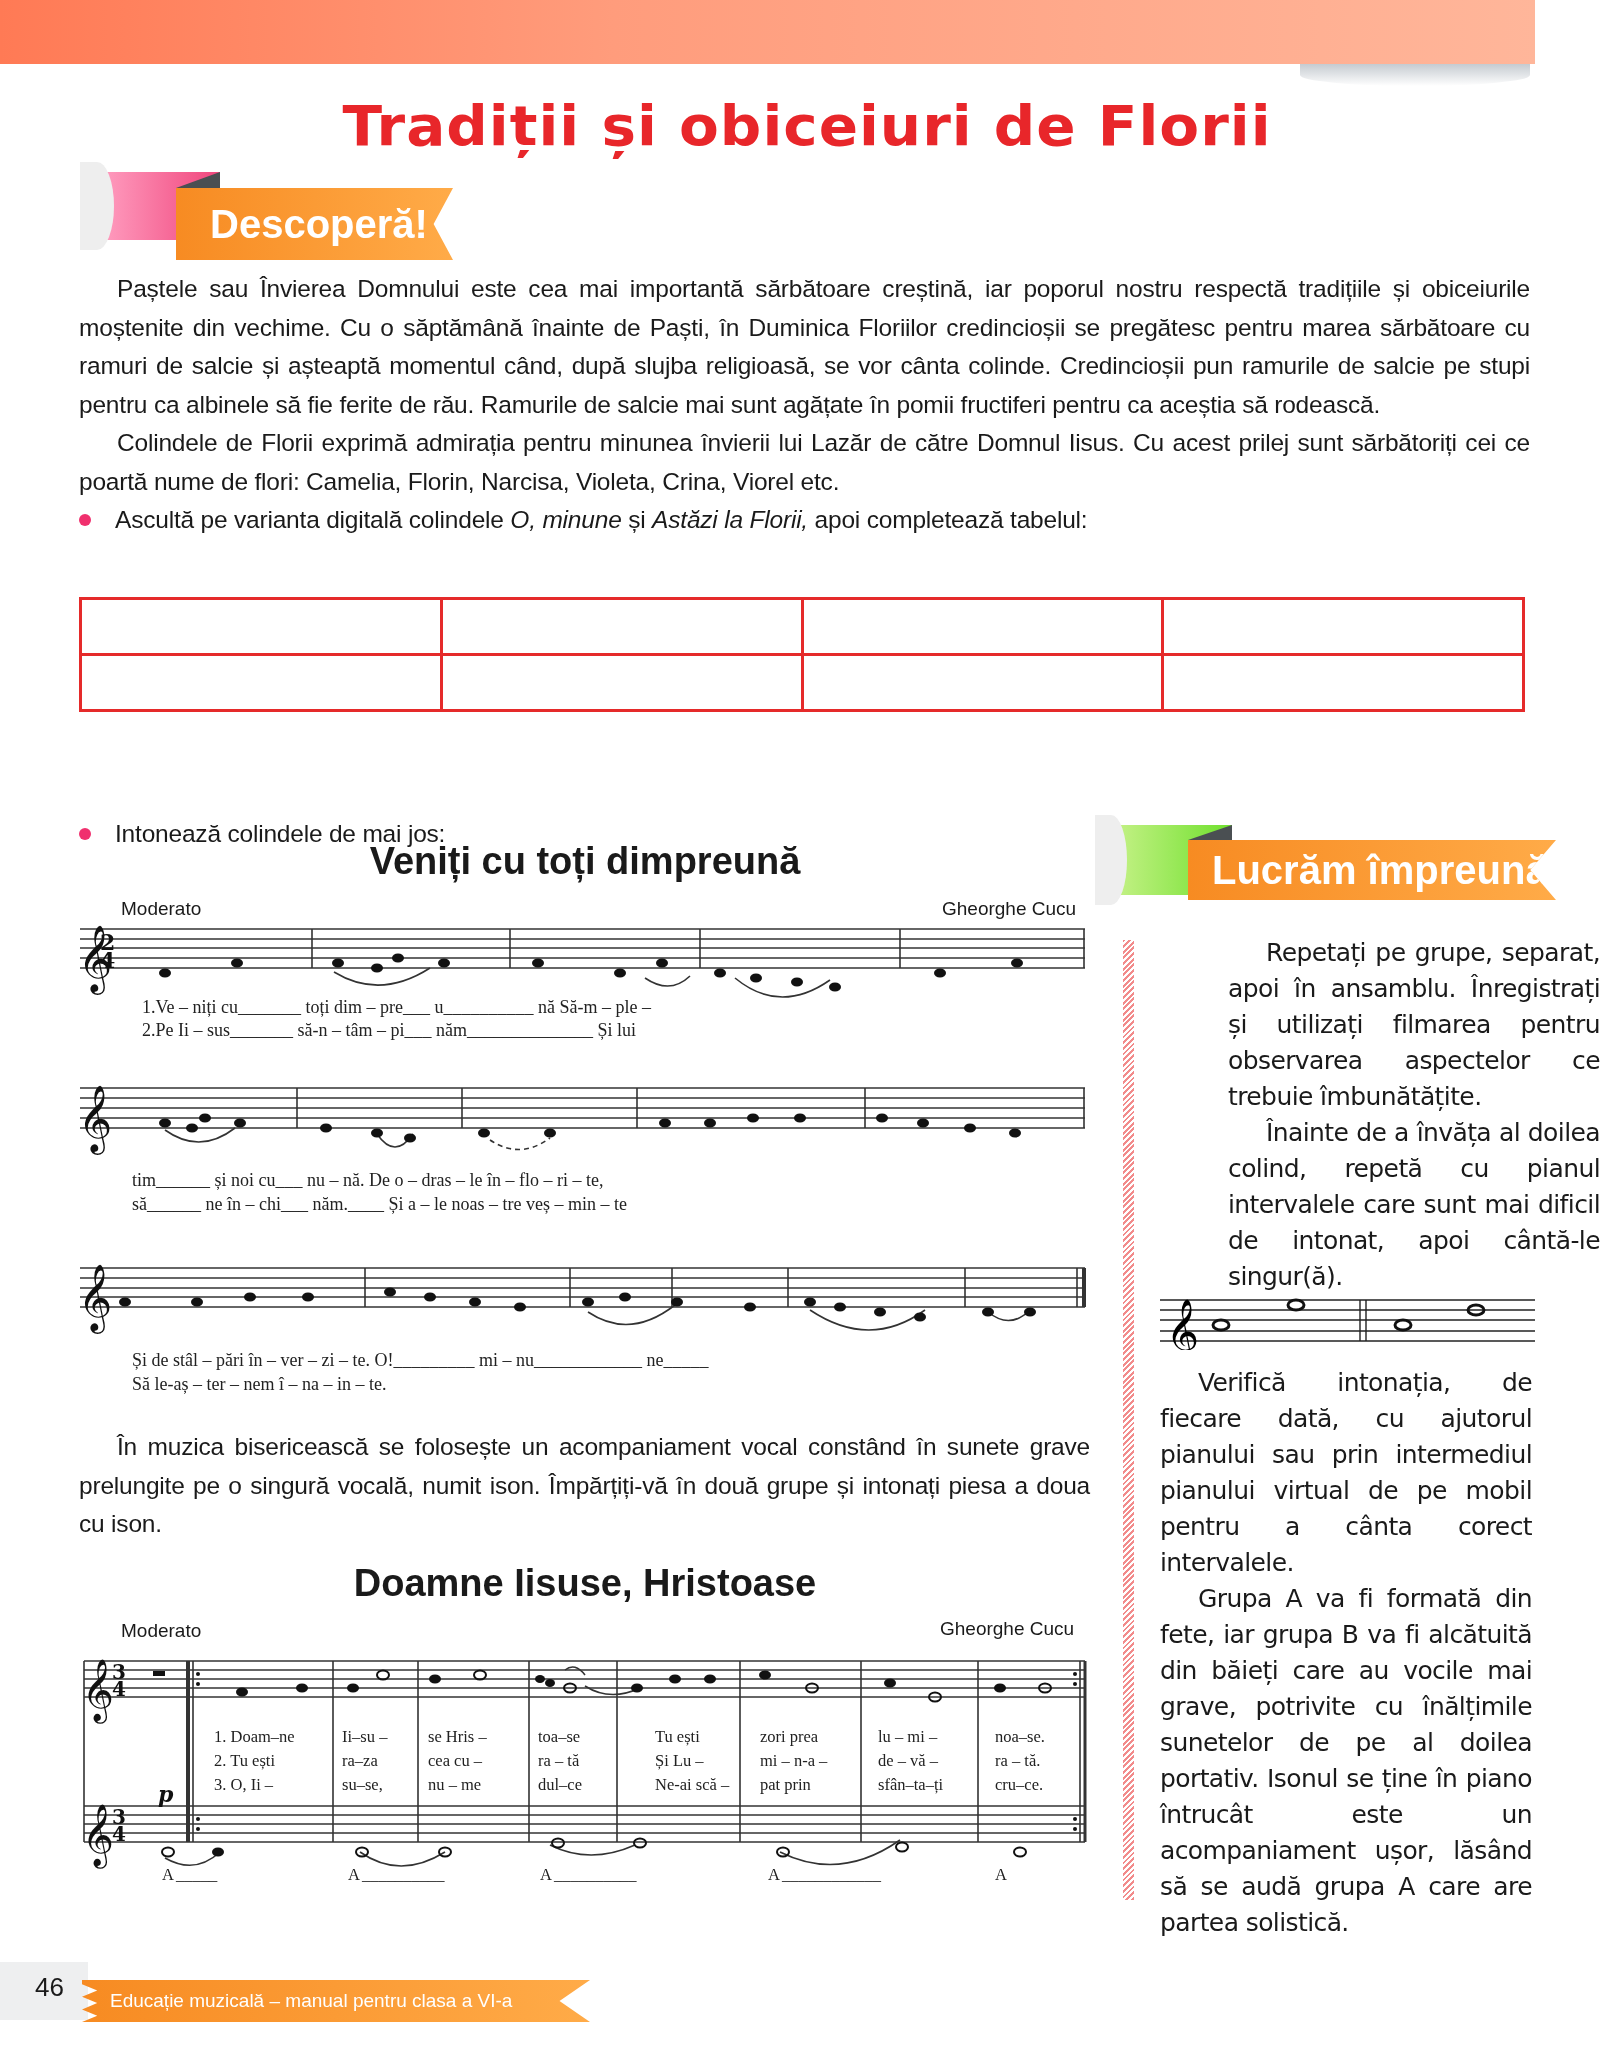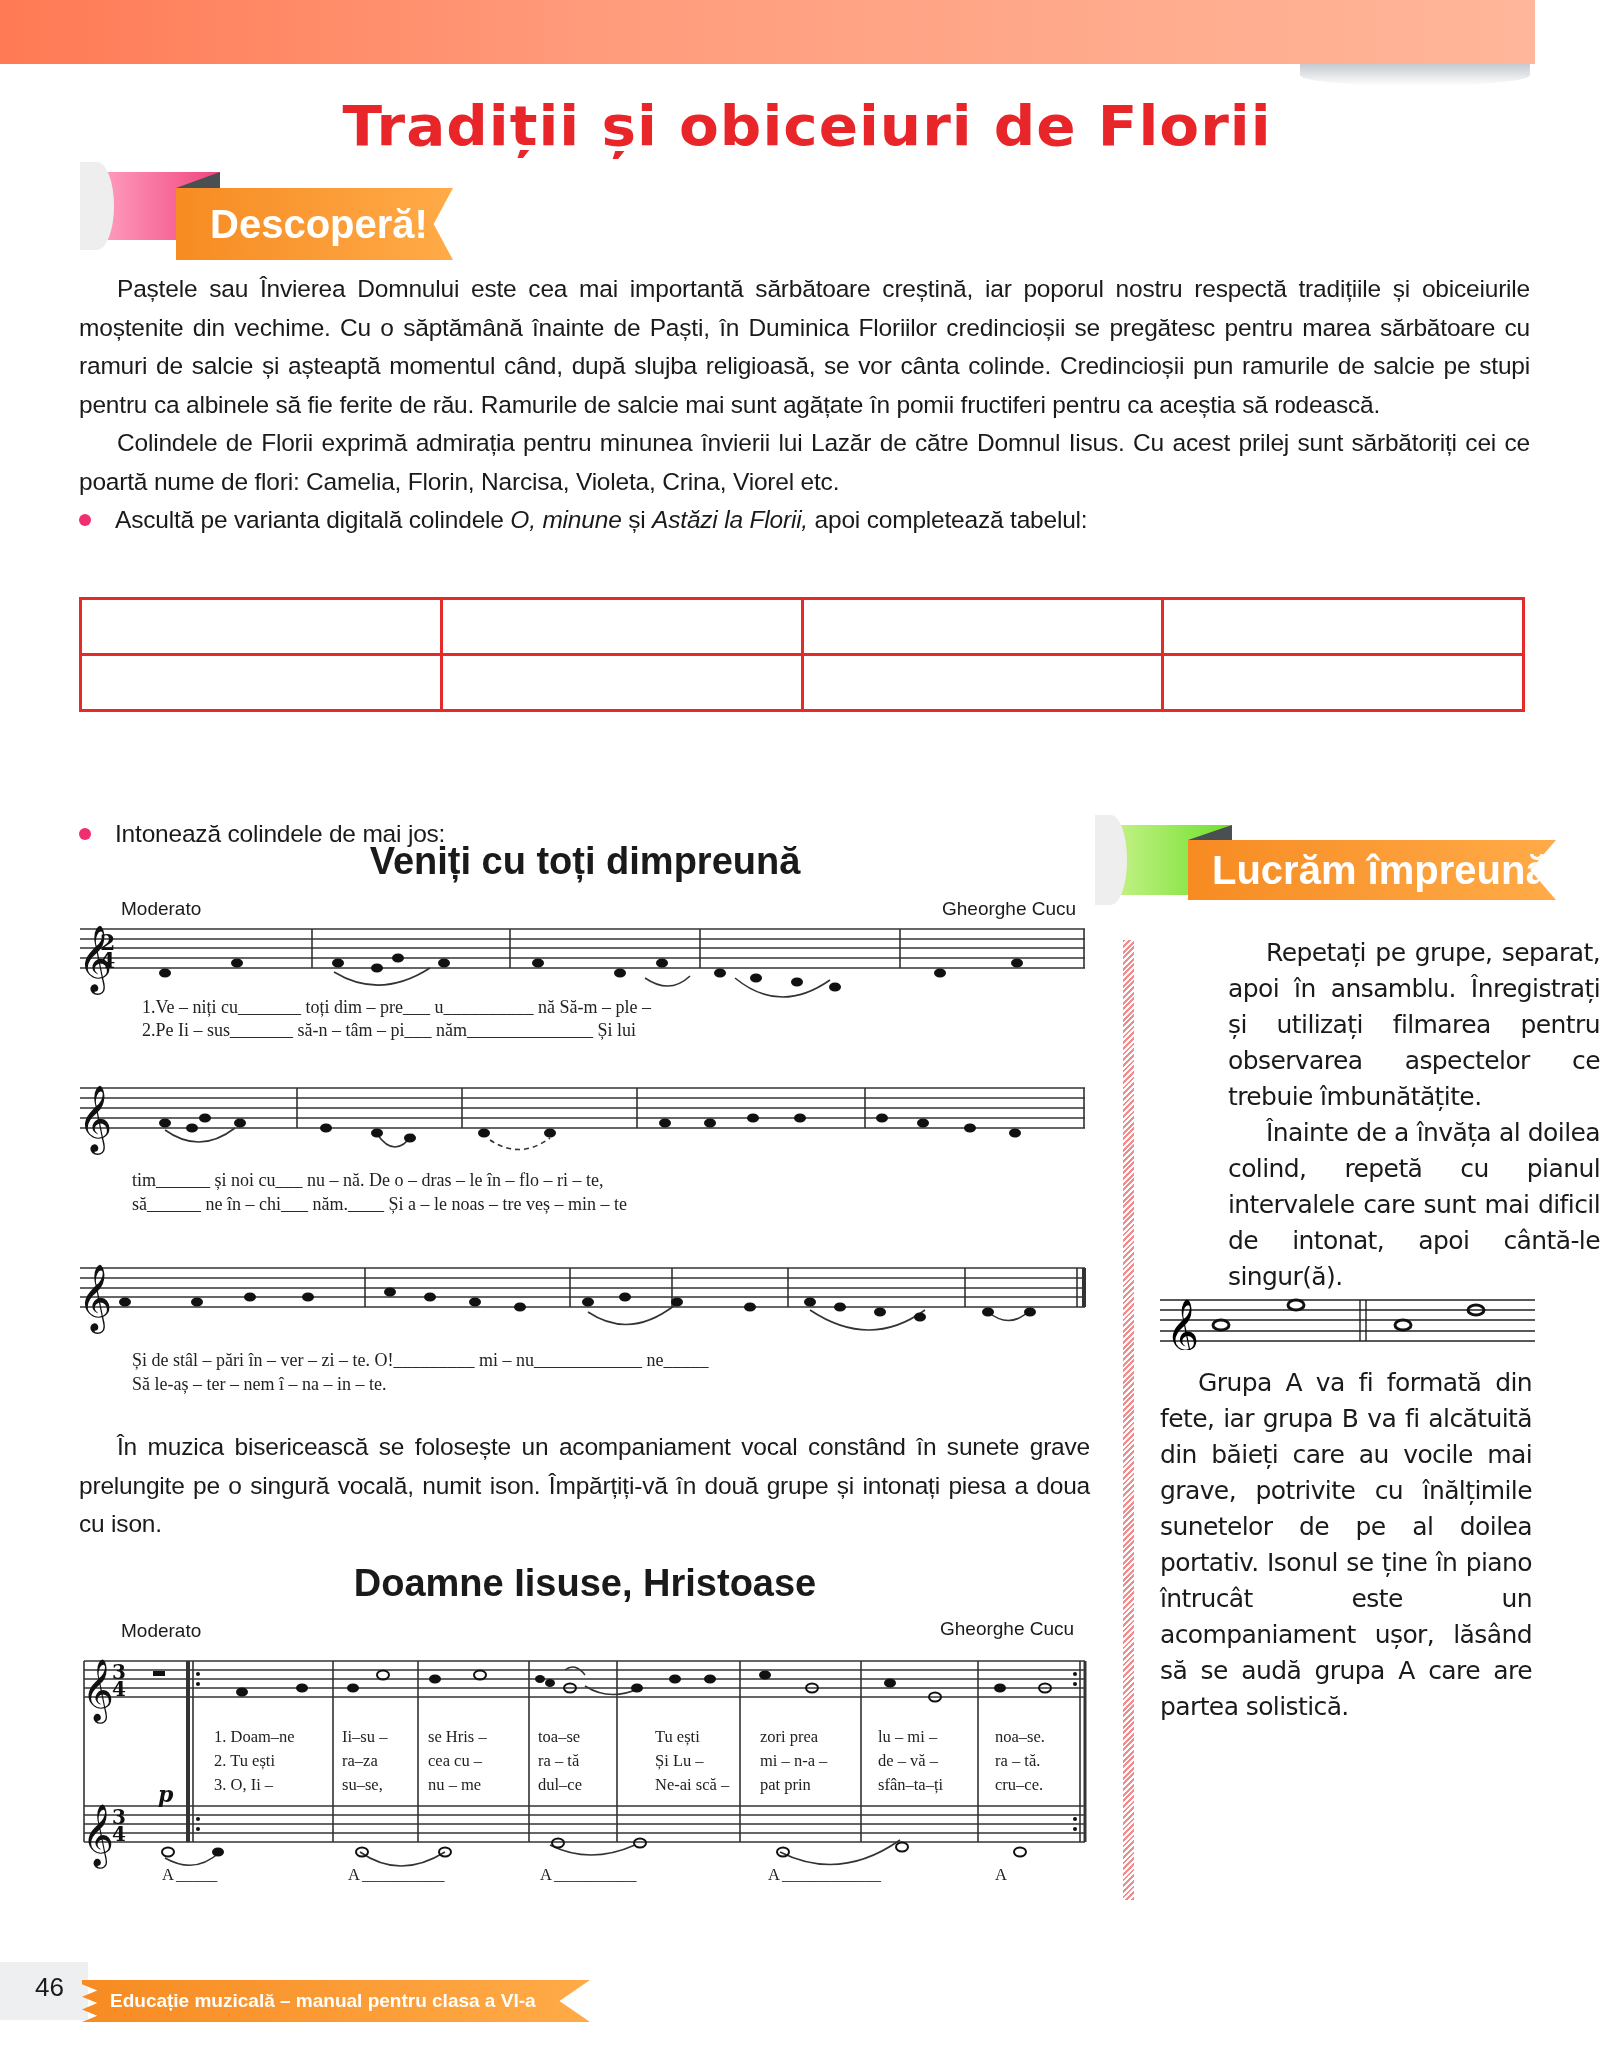--- a/index.html
+++ b/index.html
@@ -19,21 +19,21 @@
   table.fill{border-collapse:collapse;position:absolute;left:79px;top:597px;width:1446px;}
   table.fill td,table.fill th{border:3px solid #e52a2a;height:53px;padding:0;}
   table.fill th{background:#ffc8c8;font-weight:bold;font-size:25px;height:50px;text-align:center;}
   .song-title{font-weight:bold;font-size:38px;text-align:center;}
   .small-label{font-size:19px;}
   .lyric{font-family:"Liberation Serif",serif;font-size:18px;}
   .side-text{font-size:25px;line-height:36px;text-align:justify;font-family:"DejaVu Sans",sans-serif;letter-spacing:-0.6px;}
   .stripe{background:repeating-linear-gradient(135deg,#f28b8b 0 2px,#fff 2px 4px);}
   .footer-tab{left:0;top:1962px;width:88px;height:58px;background:#eeeff0;}
   .footer-num{left:35px;top:1972px;font-size:26px;font-family:"Liberation Sans",sans-serif;}
-  .footer-ribbon{left:82px;top:1980px;width:508px;height:42px;background:linear-gradient(90deg,#f78b22,#ffab48);color:#fff;font-weight:bold;font-size:19px;display:flex;align-items:center;padding-left:28px;box-sizing:border-box;clip-path:polygon(0 0,100% 0,94% 50%,100% 100%,0 100%,3% 85%,0 70%,3% 55%,0 40%,3% 25%,0 10%);}
+  .footer-ribbon{left:82px;top:1980px;width:508px;height:42px;background:linear-gradient(90deg,#f78b22,#ffab48);color:#fff;font-weight:normal;font-size:19px;display:flex;align-items:center;padding-left:28px;box-sizing:border-box;clip-path:polygon(0 0,100% 0,94% 50%,100% 100%,0 100%,3% 85%,0 70%,3% 55%,0 40%,3% 25%,0 10%);}
 </style>
 </head>
 <body>
 
 <div class="abs topband"></div>
 <div class="abs topshadow"></div>
 <div class="abs page-title">Tradiții și obiceiuri de Florii</div>
 
 <div>
   <div class="abs rib-pink" style="left:100px;top:172px;width:120px;height:68px;"></div>
@@ -320,18 +320,19 @@
   <text x="6" y="80" font-size="56" font-family="DejaVu Serif,serif">𝄞</text>
   <g fill="none" stroke="#111" stroke-width="3">
     <ellipse cx="61" cy="55" rx="8" ry="5"></ellipse>
       <ellipse cx="136" cy="35" rx="8" ry="5"></ellipse>
     <ellipse cx="243" cy="55" rx="8" ry="5"></ellipse>
       <ellipse cx="316" cy="40" rx="8" ry="5"></ellipse>
   </g>
 </svg>
 
 <div class="abs side-text" style="left:1160px;top:1365px;width:372px;">
+  <div class="indent">Verifică intonația, de fiecare dată, cu ajutorul pianului sau prin intermediul pianului virtual de pe mobil pentru a cânta corect intervalele.</div>
   <div class="indent">Grupa A va fi formată din fete, iar grupa B va fi alcătuită din băieți care au vocile mai grave, potrivite cu înălțimile sunetelor de pe al doilea portativ. Isonul se ține în piano întrucât este un acompaniament ușor, lăsând să se audă grupa A care are partea solistică.</div>
 </div>
 
 <div class="abs footer-tab"></div>
 <div class="abs footer-num">46</div>
 <div class="abs footer-ribbon">Educație muzicală – manual pentru clasa a VI-a</div>
 
 </body></html>

